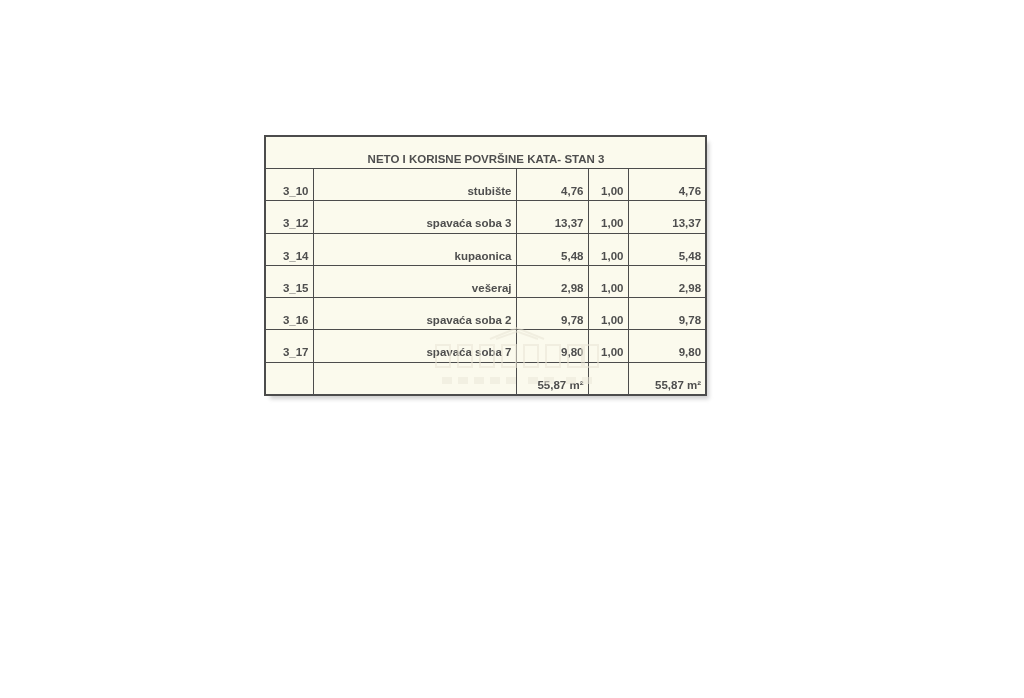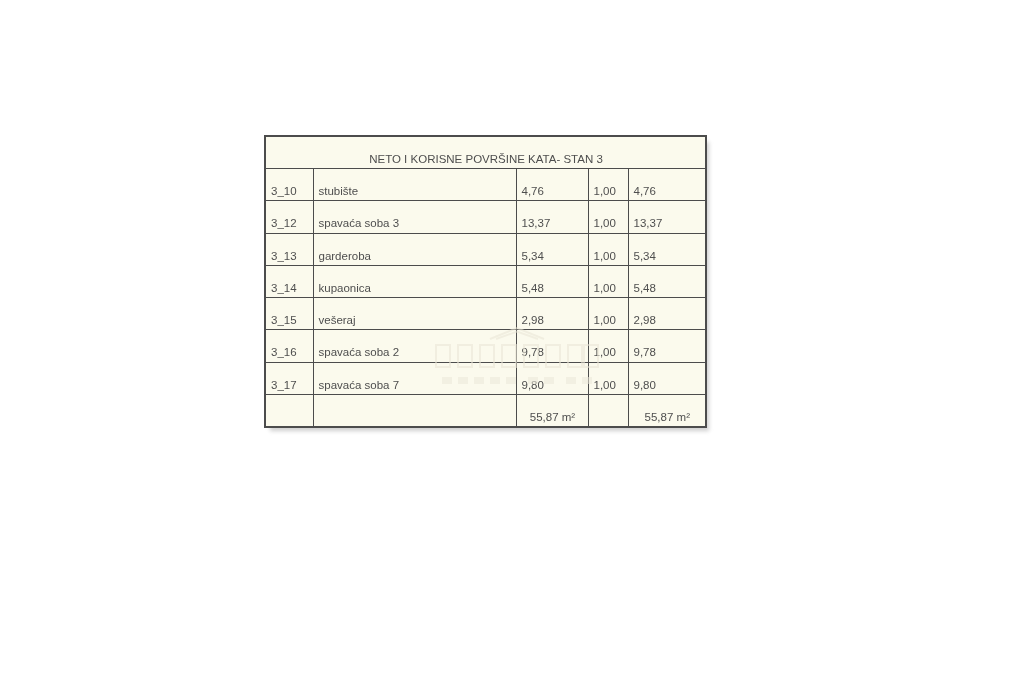--- a/index.html
+++ b/index.html
@@ -34,41 +34,41 @@
   }
   .area-table th,
   .area-table td{
     border:1px solid var(--border);
     font-size:11.5px;
     line-height:1.15;
     color:var(--text);
     vertical-align:middle;
     padding:16px 4px 2px 5px;
     background:transparent;
-    font-weight:normal;
+    font-weight:bold;
     overflow:hidden;
     white-space:nowrap;
   }
   .title-row th{
     height:24px;
     text-align:center;
     white-space:nowrap;
   }
   .head-row th{
     height:40px;
     text-align:center;
     white-space:normal;
   }
   .data-row td{
     height:22px;
-    text-align:left;
+    text-align:right;
   }
   .totals-row td{
     height:23px;
-    text-align:center;
+    text-align:right;
   }
   
   .watermark{
     position:absolute;
     left:168px;top:190px;
     width:170px;height:64px;
     z-index:2;
     opacity:0.55;
     pointer-events:none;
   }
@@ -96,27 +96,20 @@
       <td>4,76</td>
       <td>1,00</td>
       <td>4,76</td>
     </tr>
     <tr class="data-row">
       <td>3_12</td>
       <td>spavaća soba 3</td>
       <td>13,37</td>
       <td>1,00</td>
       <td>13,37</td>
-    </tr>
-    <tr class="data-row">
-      <td>3_13</td>
-      <td>garderoba</td>
-      <td>5,34</td>
-      <td>1,00</td>
-      <td>5,34</td>
     </tr>
     <tr class="data-row">
       <td>3_14</td>
       <td>kupaonica</td>
       <td>5,48</td>
       <td>1,00</td>
       <td>5,48</td>
     </tr>
     <tr class="data-row">
       <td>3_15</td>

